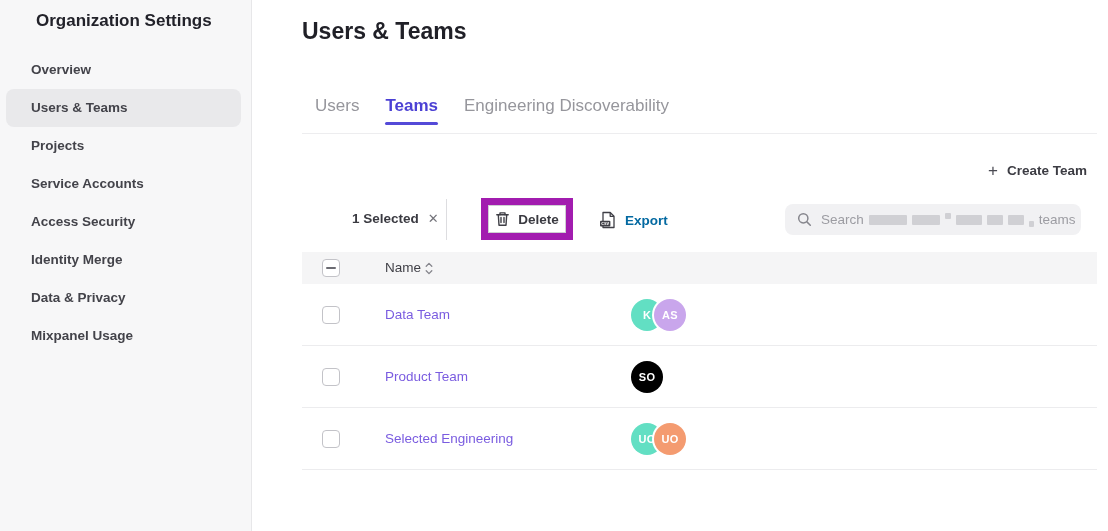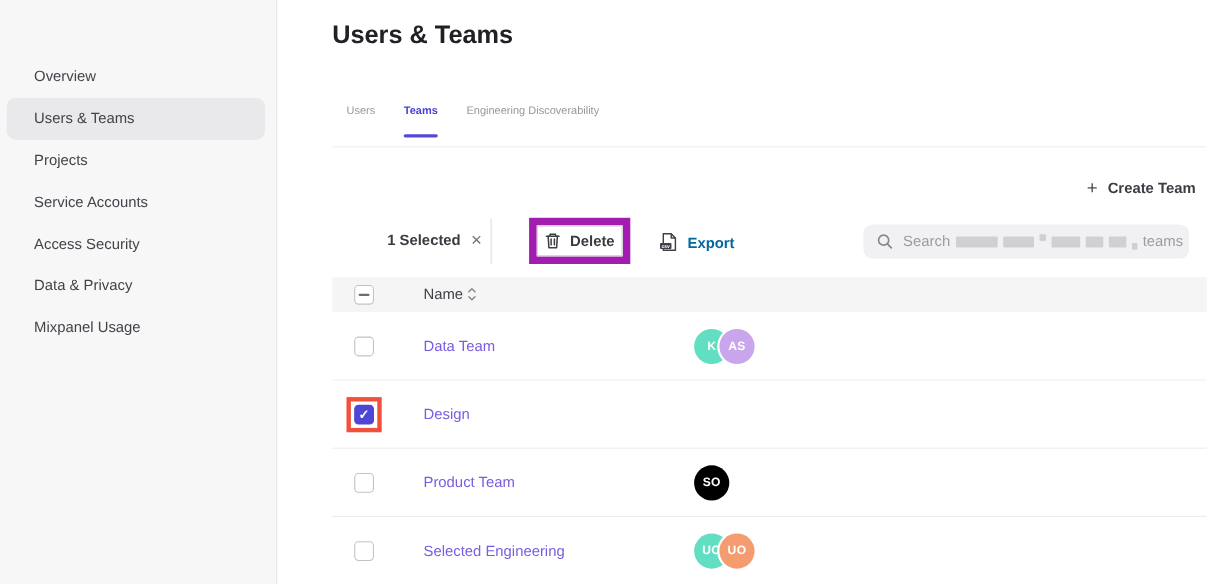--- a/index.html
+++ b/index.html
@@ -10,29 +10,29 @@
     font-family:"Liberation Sans", sans-serif;
   }
 
   
   .sidebar { position:absolute; left:0; top:0; width:252px; height:531px;
     background:#f7f7f8; border-right:1px solid #e7e7e9; }
   .sidebar-title { position:absolute; left:36px; top:11px; font-size:17px;
     font-weight:700; color:#22222a; white-space:nowrap; }
   .nav { position:absolute; top:51px; left:0; right:0; }
   .nav-item { height:38px; line-height:38px; padding-left:31px; font-size:13.5px;
-    color:#43434a; cursor:pointer; white-space:nowrap; }
+    color:#43434a; cursor:pointer; white-space:nowrap;font-weight:bold; }
   .nav-item.active { background:#e9e9eb; border-radius:8px; margin:0 10px 0 6px;
     padding-left:25px; }
 
   
   .page-title { position:absolute; left:302px; top:18px; margin:0; font-size:23px;
     font-weight:700; color:#202027; }
   .tabs { position:absolute; left:315px; top:96px; display:flex; gap:26px; }
-  .tab { position:relative; height:16px; font-size:10px; color:#96969c;
+  .tab { position:relative; height:16px; font-size:17px; color:#96969c;
     cursor:pointer; white-space:nowrap; }
   .tab.active { color:#4b40d4; font-weight:700; }
   .tab.active::after { content:""; position:absolute; left:0; right:0; top:26px;
     height:3px; background:#544ad8; border-radius:2px; }
   .tabs-divider { position:absolute; left:302px; top:133px; width:795px; height:1px;
     background:#ededef; }
 
   .create-team { position:absolute; top:163px; right:21px; display:flex;
     align-items:center; gap:9px; background:none; border:none; padding:0;
     font-family:"Liberation Sans",sans-serif; font-size:13.5px; font-weight:600;
@@ -97,26 +97,28 @@
   .avatars { position:absolute; left:329px; top:15px; display:flex; }
   .avatar { width:32px; height:32px; border-radius:50%; color:#fff; font-size:11px;
     font-weight:700; display:flex; align-items:center; justify-content:center;
     letter-spacing:.3px; }
   .avatar + .avatar { margin-left:-9px; box-shadow:0 0 0 2px #fff;text-align:center; }
 </style>
 </head>
 <body>
 
 <aside class="sidebar">
+  <div class="sidebar-title">Organization Settings</div>
   <nav class="nav" id="sidebar-nav">
       <div class="nav-item">Overview</div>
       <div class="nav-item active">Users &amp; Teams</div>
       <div class="nav-item">Projects</div>
       <div class="nav-item">Service Accounts</div>
       <div class="nav-item">Access Security</div>
+      <div class="nav-item">Identity Merge</div>
       <div class="nav-item">Data &amp; Privacy</div>
       <div class="nav-item">Mixpanel Usage</div>
     </nav>
 </aside>
 
 <h1 class="page-title">Users &amp; Teams</h1>
 
 <div class="tabs" id="tabs">
     <div class="tab">Users</div>
     <div class="tab active">Teams</div>
@@ -193,26 +195,20 @@
   </span>
 </div>
 <div class="rows" id="rows">
     <div class="row">
       <span class="checkbox"></span>
       <a class="team-link" href="#">Data Team</a>
       <div class="avatars">
         <span class="avatar" style="background: rgb(98, 223, 195);">K</span>
         <span class="avatar" style="background: rgb(201, 166, 236);">AS</span>
       </div>
-    </div>
-    <div class="row">
-      <span class="cb-annotation">
-        <span class="checkbox checked"></span>
-      </span>
-      <a class="team-link" href="#">Design</a>
     </div>
     <div class="row">
       <span class="checkbox"></span>
       <a class="team-link" href="#">Product Team</a>
       <div class="avatars">
         <span class="avatar" style="background: #000000;">SO</span>
       </div>
     </div>
     <div class="row">
       <span class="checkbox"></span>

